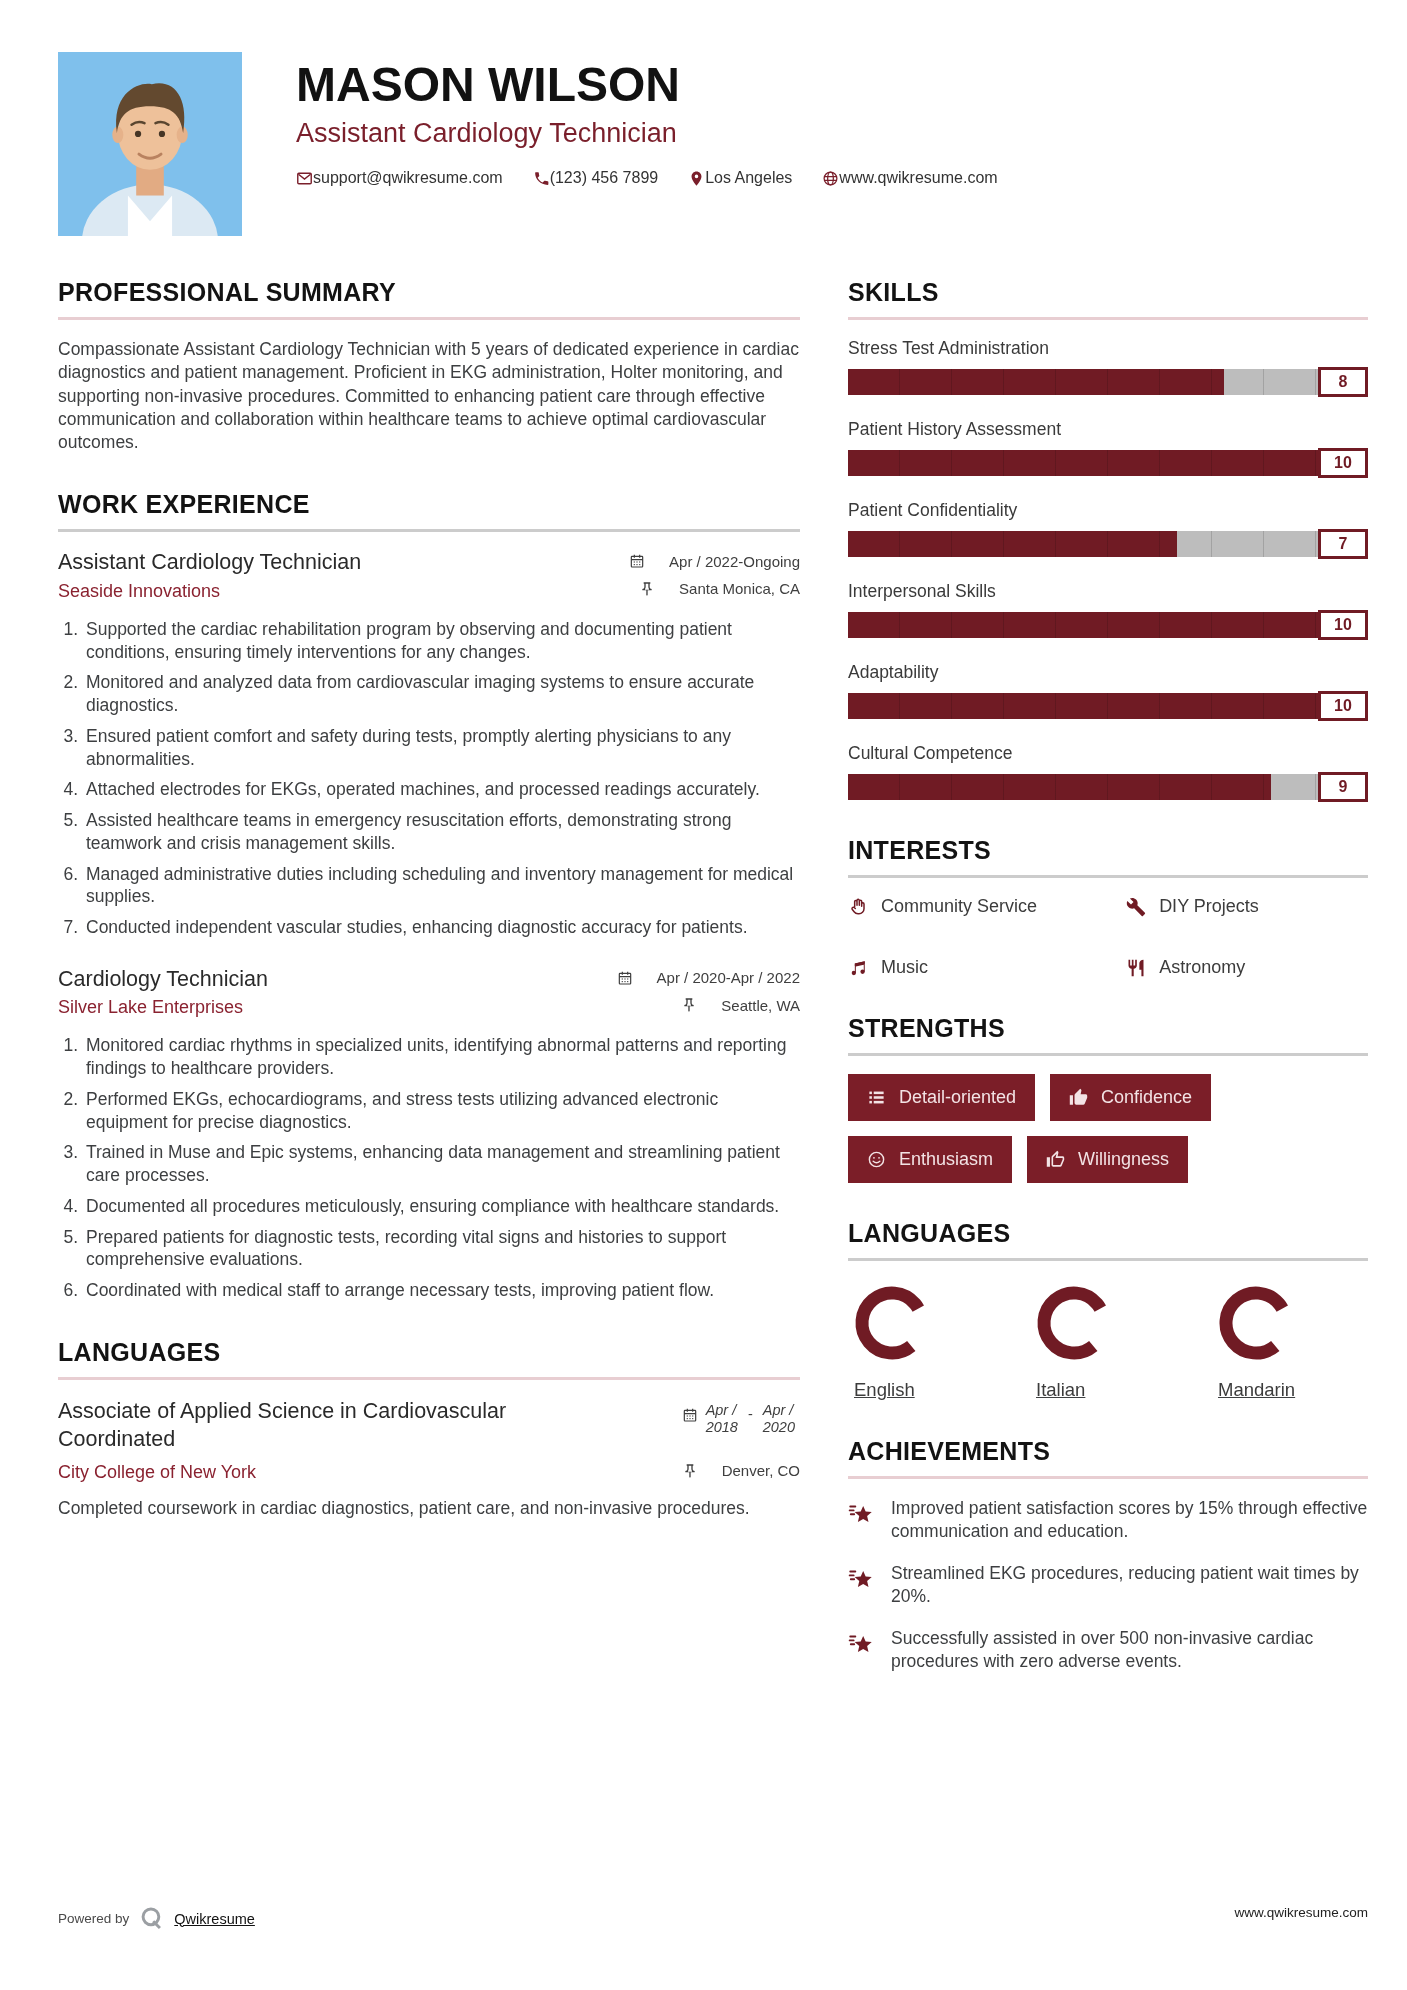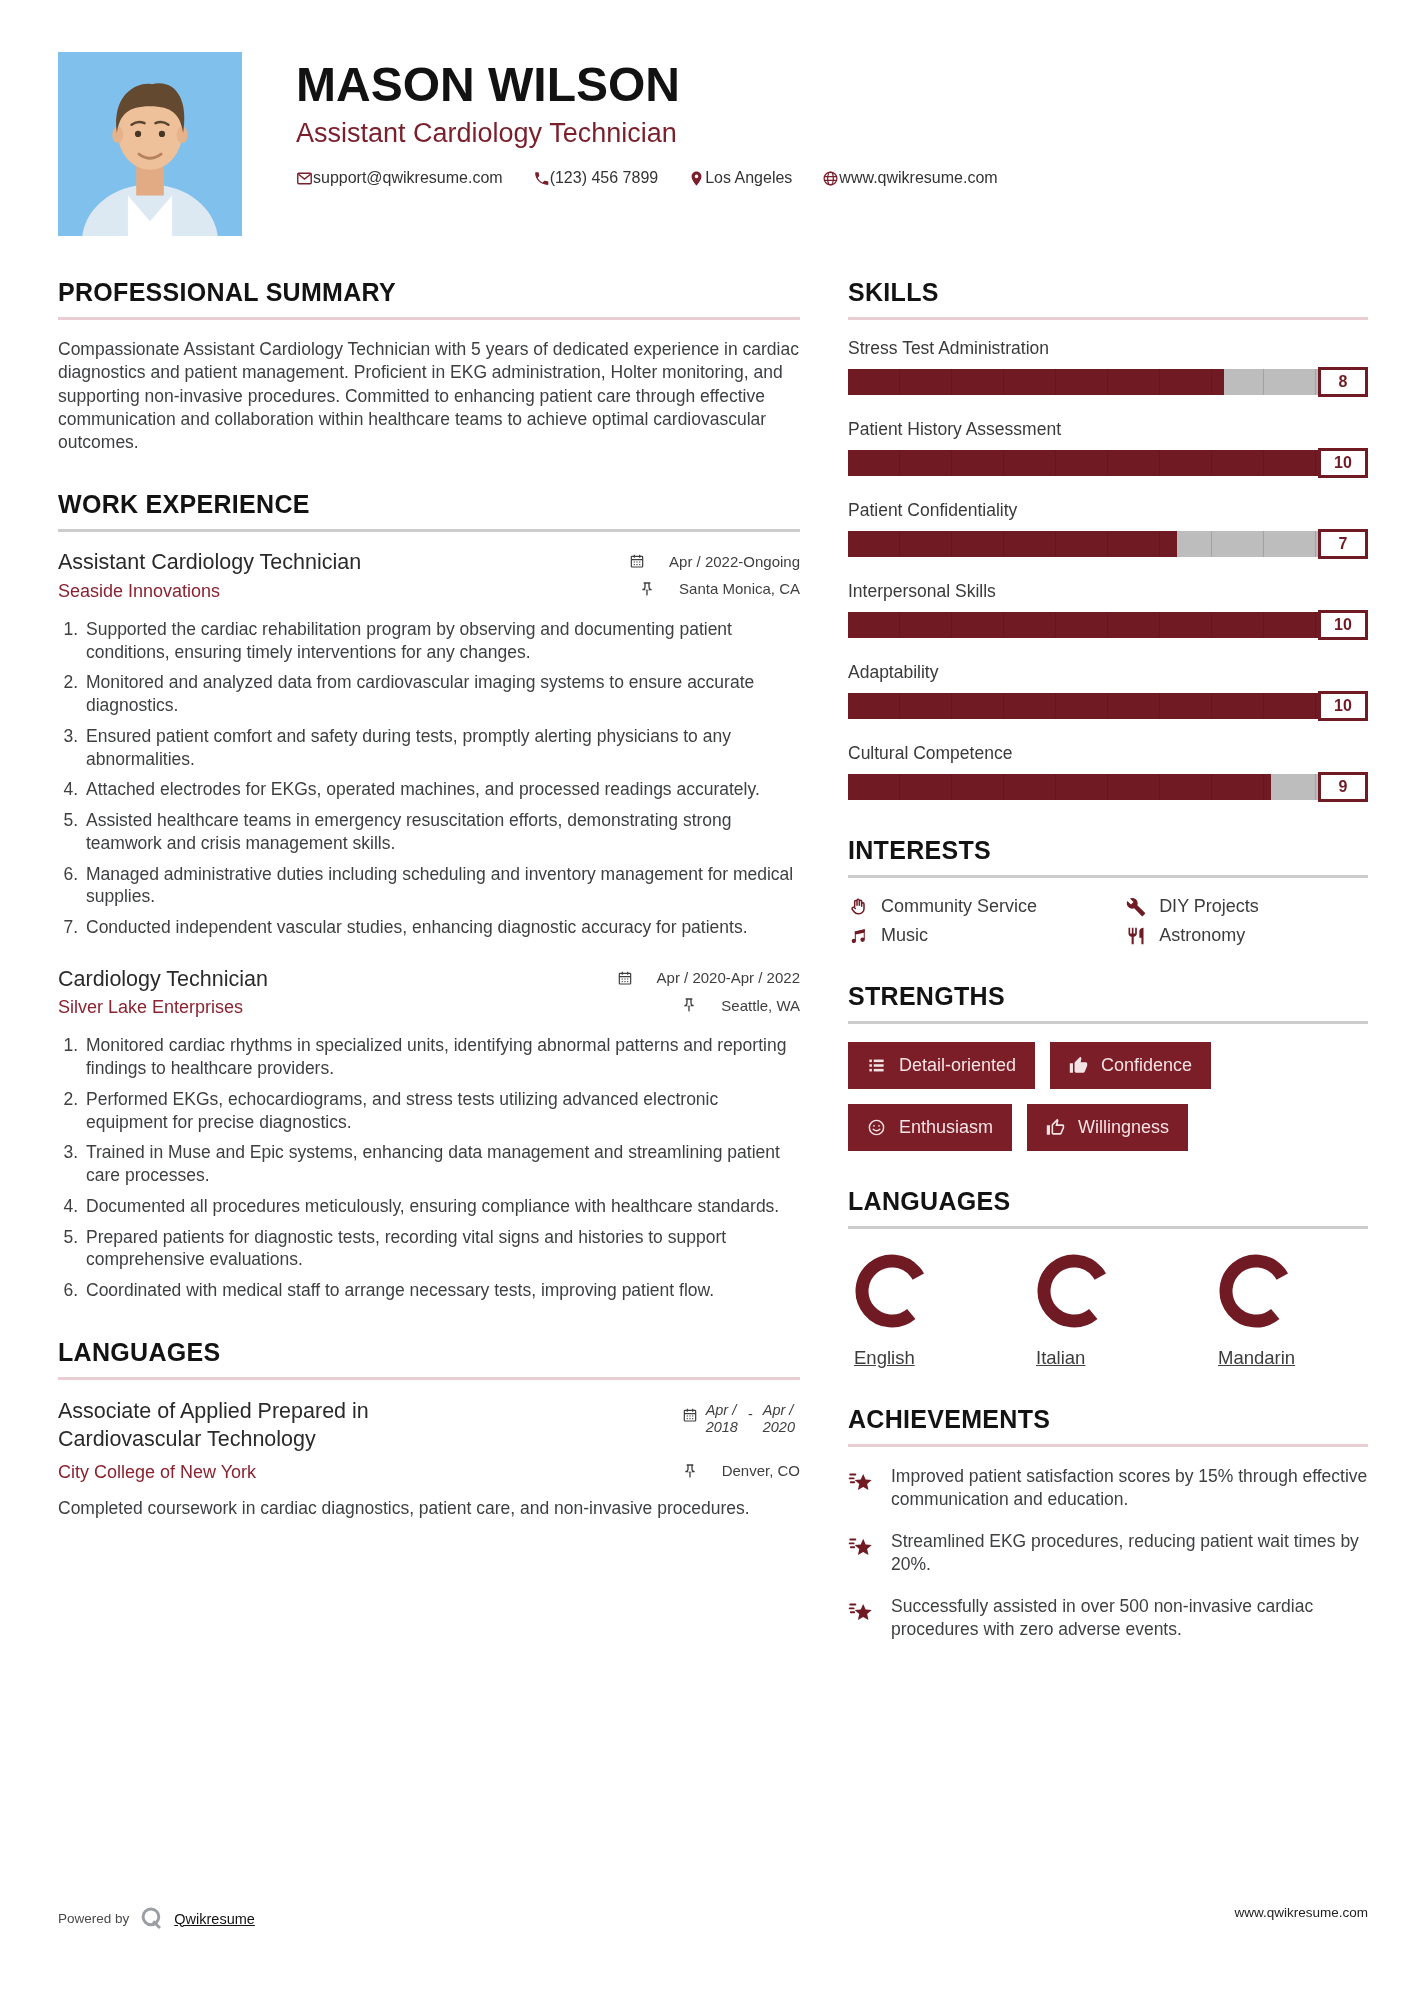--- a/index.html
+++ b/index.html
@@ -61,21 +61,21 @@
   .skill-row{margin-bottom:24px;}
   .skill-label{font-size:17.5px;color:#3a3a3a;margin-bottom:10px;}
   .skill-bar{position:relative;height:26px;background:var(--bar-gray);}
   .skill-bar::after{content:"";position:absolute;inset:0;
      background:repeating-linear-gradient(to right,transparent 0 calc(10% - 1px),rgba(0,0,0,.14) calc(10% - 1px) 10%);}
   .skill-fill{height:100%;background:var(--accent);}
   .skill-score{position:absolute;right:0;top:-2px;height:30px;width:50px;background:#fff;
      border:3px solid var(--accent);color:var(--accent);font-weight:700;font-size:16px;
      display:flex;align-items:center;justify-content:center;z-index:1;}
   
-  .int-grid{display:grid;grid-template-columns:1.15fr 1fr;row-gap:8px;font-size:18px;}
+  .int-grid{display:grid;grid-template-columns:1.15fr 1fr;row-gap:40px;font-size:18px;}
   .interest{display:flex;align-items:center;gap:13px;color:#3c3c3c;}
   .int-icon{color:var(--accent);display:inline-flex;flex:none;}
   .int-icon svg{width:20px;height:20px;}
   
   .str-wrap{display:flex;flex-wrap:wrap;gap:15px;}
   .badge{background:var(--accent-badge);color:#f3e3e5;display:inline-flex;align-items:center;gap:13px;
      padding:13px 19px;font-size:18px;}
   .badge .b-icon{display:inline-flex;}
   .badge svg{width:19px;height:19px;}
   
@@ -245,21 +245,21 @@
               <li>Prepared patients for diagnostic tests, recording vital signs and histories to support comprehensive evaluations.</li>
               <li>Coordinated with medical staff to arrange necessary tests, improving patient flow.</li>
             </ol>
         </article>
       </section>
 
       <section class="section">
         <h2 class="sec-h">LANGUAGES</h2>
         <div class="rule pink"></div>
         <div class="edu-grid">
-          <div class="degree">Associate of Applied Prepared in Cardiovascular Technology</div>
+          <div class="degree">Associate of Applied Science in Cardiovascular Coordinated</div>
           <div class="edu-dates">
             <span style="display:inline-flex;">
               <svg viewBox="0 0 24 24" fill="none" stroke="currentColor" stroke-width="1.8">
                   <rect x="3.5" y="5" width="17" height="16" rx="1"></rect>
                   <path d="M3.5 10h17M8 2.5V7M16 2.5V7"></path>
                   <path d="M7 13.5h2M11 13.5h2M15 13.5h2M7 17.5h2M11 17.5h2M15 17.5h2" stroke-width="1.5"></path>
                 </svg>
             </span>
             <span class="date2">
               <span>Apr /</span>

